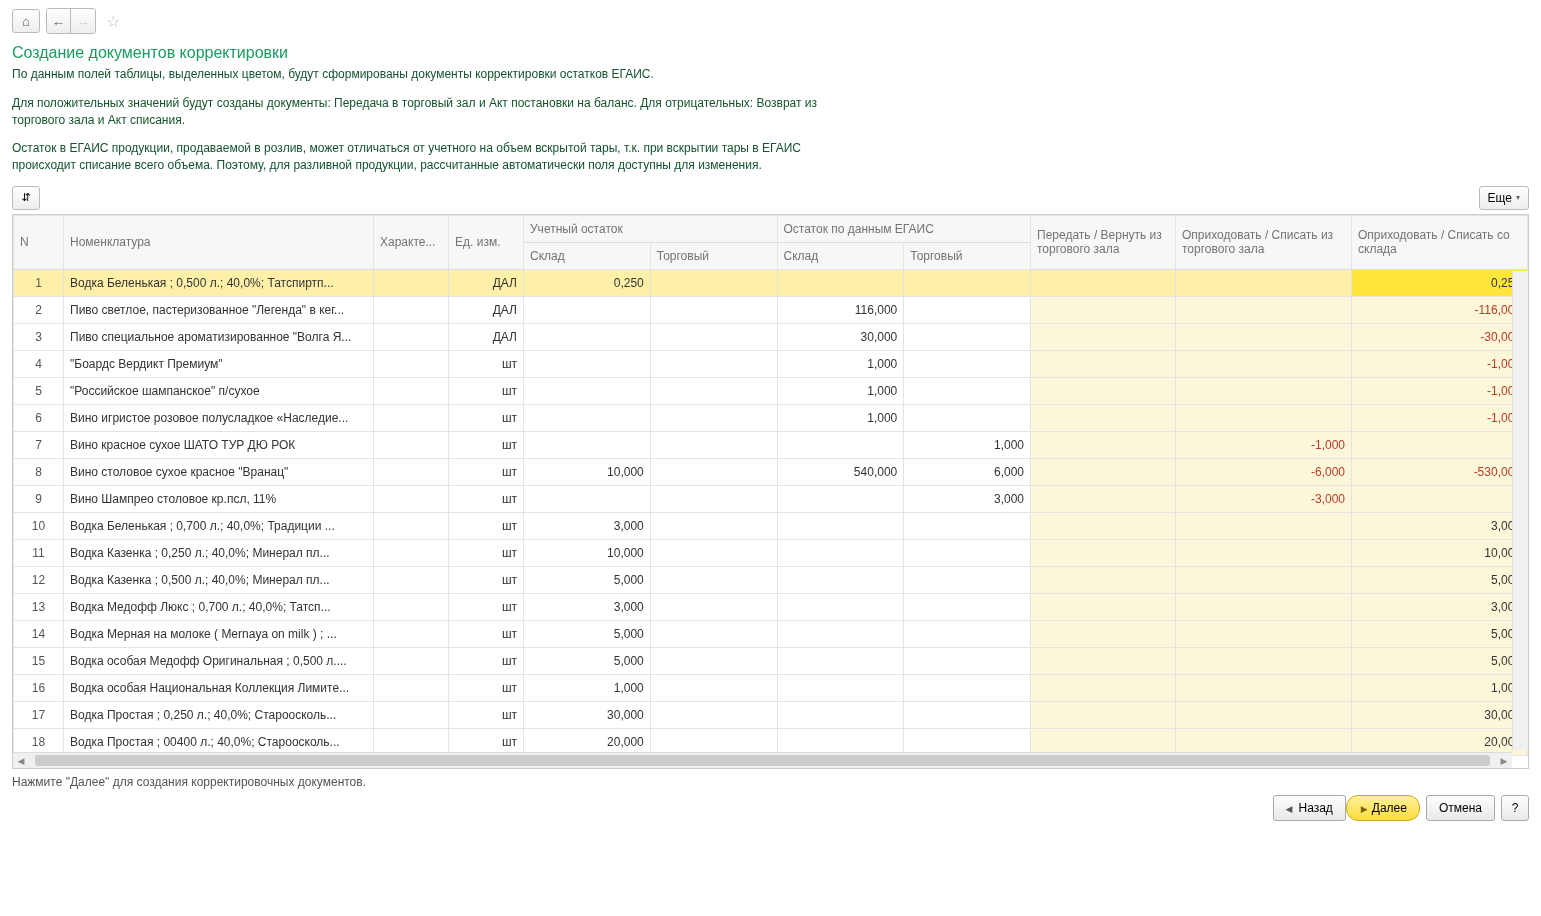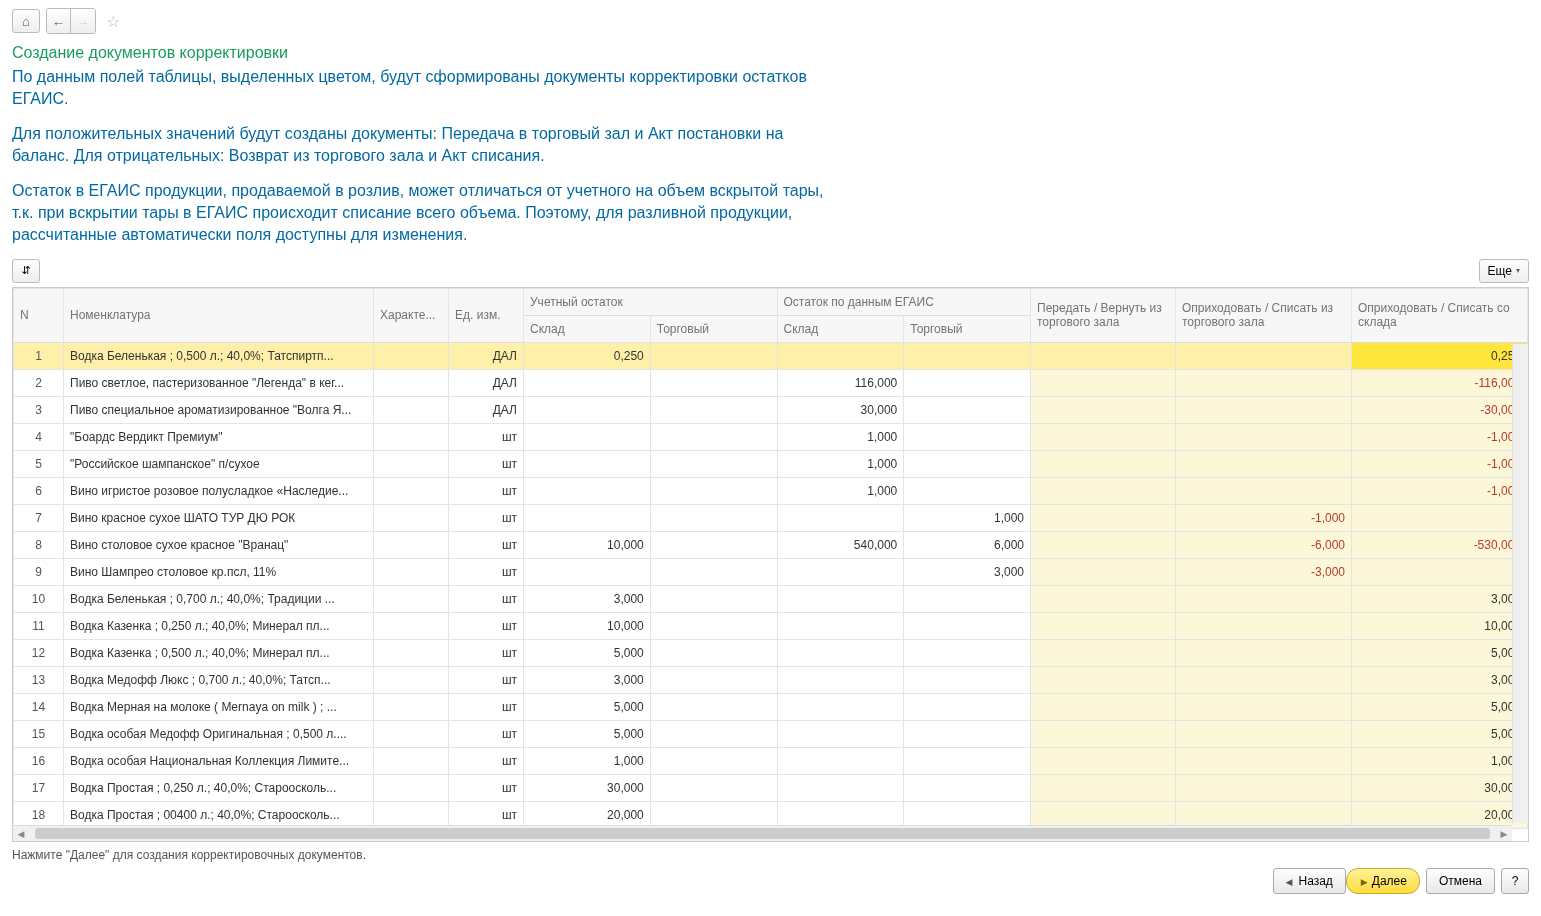--- a/index.html
+++ b/index.html
@@ -6,21 +6,21 @@
 body { font-family: Arial, sans-serif; font-size: 12px; color: #333; background: #fff; padding: 8px 12px; }
 .toolbar { display: flex; align-items: center; gap: 6px; margin-bottom: 10px; }
 .tb-btn { display: inline-flex; align-items: center; justify-content: center; width: 28px; height: 24px; border: 1px solid #bbb; border-radius: 3px; background: linear-gradient(#fefefe,#eee); cursor: pointer; color: #555; }
 .tb-btn.nav { width: 24px; }
 .tb-group { display: inline-flex; border: 1px solid #bbb; border-radius: 3px; overflow: hidden; }
 .tb-group .tb-btn { border: none; border-right: 1px solid #bbb; border-radius: 0; }
 .tb-group .tb-btn:last-child { border-right: none; }
 .star-icon { color: #bbb; font-size: 16px; margin: 0 4px; }
 .page-title { font-size: 20px; color: #444; margin-left: 4px; }
 .subtitle { color: #1a9c5e; font-size: 16px; margin-bottom: 4px; }
-.desc { font-size: 16px; color: #0369a1; line-height: 1.4; margin-bottom: 12px; max-width: 830px; }
+.desc { font-size: 12px; color: #14532d; line-height: 1.4; margin-bottom: 12px; max-width: 830px; }
 .toolbar-row { display: flex; justify-content: space-between; align-items: center; margin-bottom: 4px; }
 .icon-btn { display: inline-flex; align-items: center; justify-content: center; height: 24px; width: 28px; border: 1px solid #bbb; border-radius: 3px; background: linear-gradient(#fefefe,#eee); cursor: pointer; font-size: 11px; }
 .more-btn { display: inline-flex; align-items: center; height: 24px; padding: 0 8px; border: 1px solid #bbb; border-radius: 3px; background: linear-gradient(#fefefe,#eee); cursor: pointer; font-size: 12px; }
 .more-btn .tri { font-size: 8px; margin-left: 4px; color: #666; }
 .table-wrap { border: 1px solid #ccc; height: 555px; overflow: hidden; position: relative; }
 .tbl { width: 100%; border-collapse: collapse; table-layout: fixed; }
 .tbl th, .tbl td { border: 1px solid #e4e4e4; padding: 4px 6px; font-size: 12px; height: 27px; overflow: hidden; white-space: nowrap; text-overflow: ellipsis; }
 .tbl thead th { background: #f7f7f7; font-weight: normal; color: #737373; text-align: left; vertical-align: middle; }
 .tbl thead tr:first-child th { border-bottom: 1px solid #ddd; }
 .col-n { width: 50px; text-align: right; }

